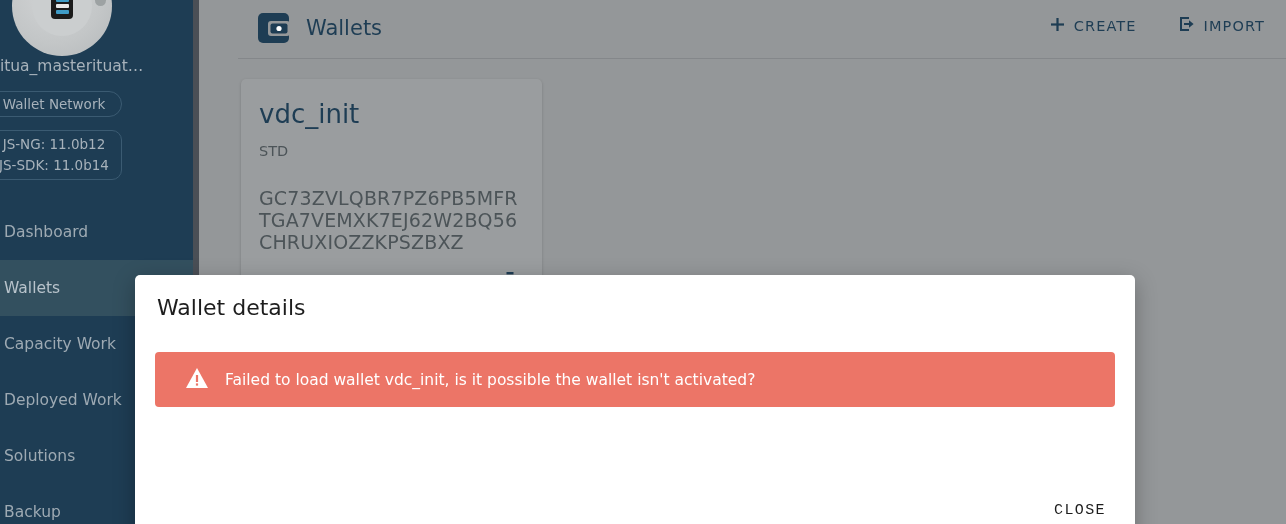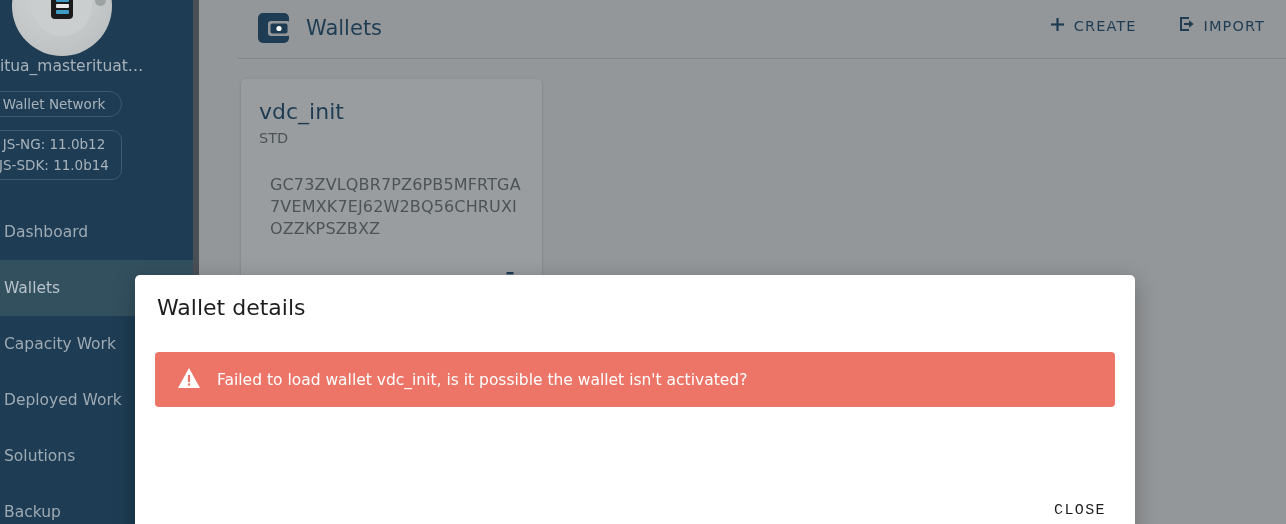--- a/index.html
+++ b/index.html
@@ -196,36 +196,35 @@
     position: absolute;
     left: 42px; top: 79px;
     width: 301px; height: 212px;
     background: #9a9d9f;
     border-radius: 5px;
     box-shadow: 0 1px 3px rgba(0,0,0,0.18);
     padding: 20px 18px;
     overflow: hidden;
   }
   .card-title {
-    font-size: 22px;
+    font-size: 26px;
     color: #1e3d54;
-    margin-bottom: 6px;
+    margin-bottom: 14px;
   }
   .card-sub {
     font-size: 14.5px;
     color: #4c5458;
     margin-bottom: 28px;
   }
   .card-addr {
-    font-size: 16px;
+    font-size: 19px;
     color: #4c5458;
     line-height: 22px;
     word-break: break-all;
     letter-spacing: 0.15px;
-    margin-left: 11px;
   }
   .card-actions {
     position: absolute;
     right: 22px; bottom: -8px;
   }
 
   
   .modal {
     position: absolute;
     left: 135px; top: 275px;
@@ -242,21 +241,21 @@
     color: #1d1d1d;
   }
   .alert {
     position: absolute;
     left: 20px; top: 77px;
     width: 960px; height: 55px;
     background: #ec7567;
     border-radius: 4px;
     display: flex;
     align-items: center;
-    padding-left: 22px;
+    padding-left: 30px;
     gap: 16px;
   }
   .alert-text {
     color: #ffffff;
     font-size: 15.5px;
   }
   .modal-footer {
     position: absolute;
     right: 25px; bottom: 16px;
   }

